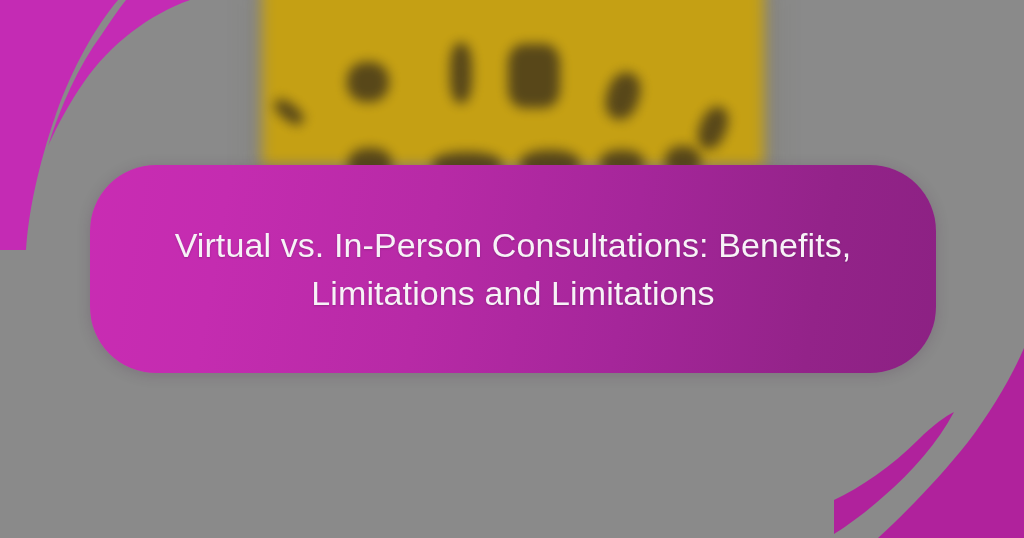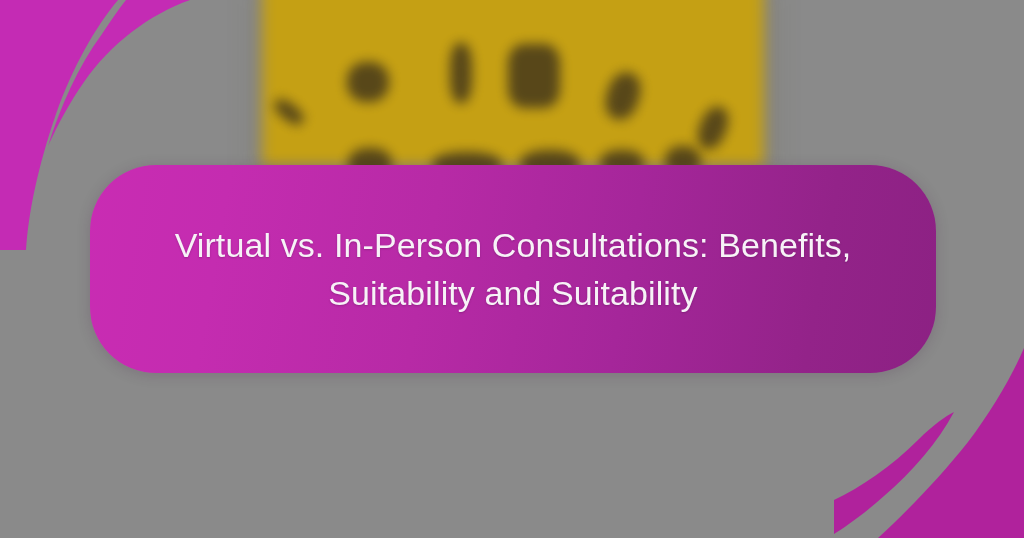--- a/index.html
+++ b/index.html
@@ -127,16 +127,16 @@
              C60,108 78,66 102,34 C110,22 118,10 126,0 Z" fill="#c42bb4"></path>
   </svg>
 
   <svg class="corner corner-br" width="190" height="190" viewBox="0 0 190 190">
     <path d="M190,0 L190,190 L44,190 C70,166 104,132 134,94 C158,62 178,28 190,0 Z" fill="#b0229c"></path>
     <path d="M120,64 C104,94 78,124 50,148 C30,166 10,180 0,186 L0,152
              C26,140 58,118 84,92 C100,76 112,68 120,64 Z" fill="#b0229c"></path>
   </svg>
 
   <div class="pill">
-    <h1 class="pill-title">Virtual vs. In-Person Consultations: Benefits, Suitability and Suitability</h1>
+    <h1 class="pill-title">Virtual vs. In-Person Consultations: Benefits, Limitations and Limitations</h1>
   </div>
 
 </div>
 
 </body></html>

